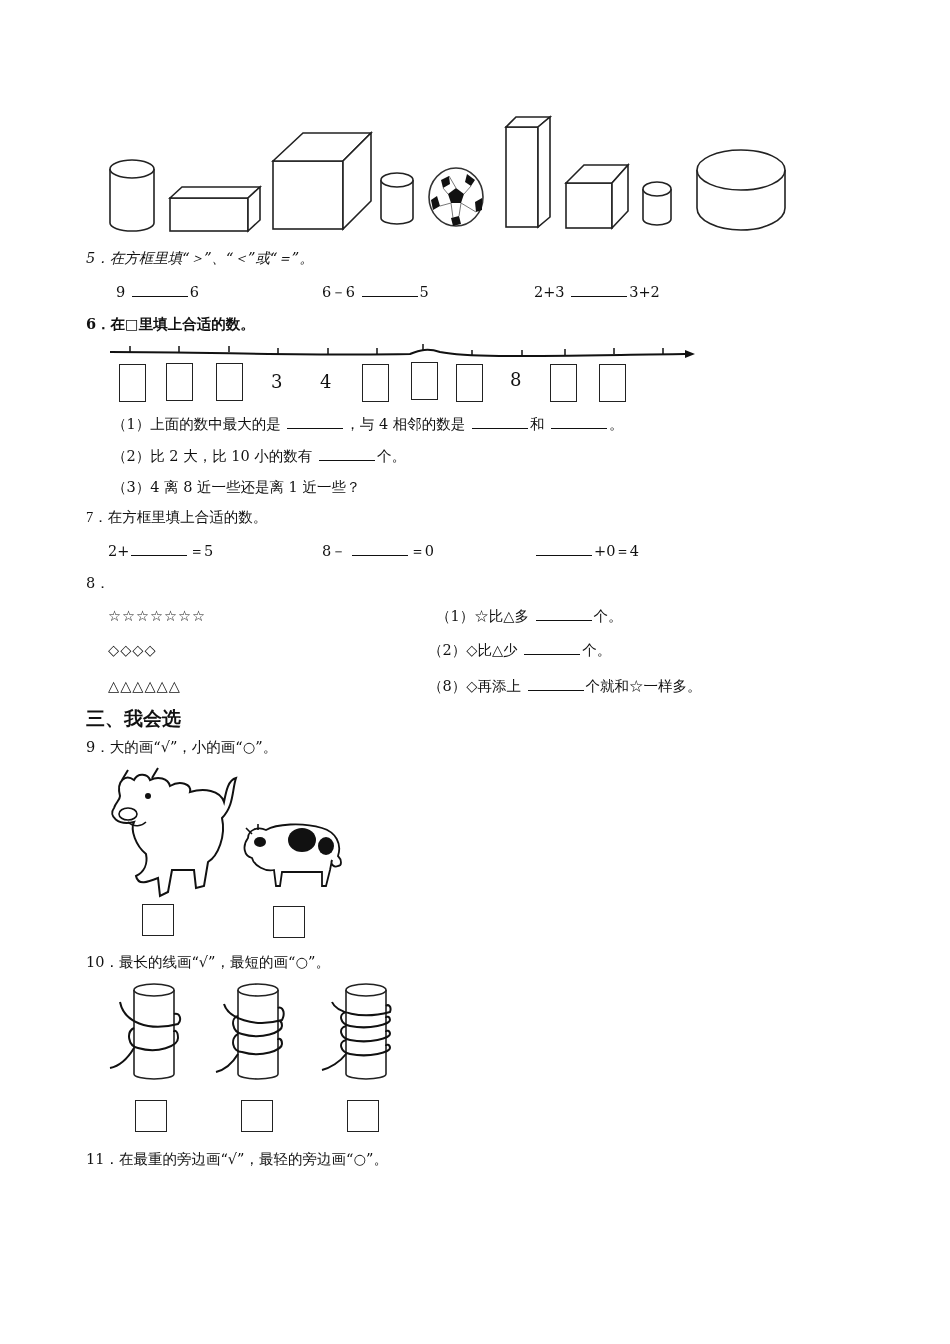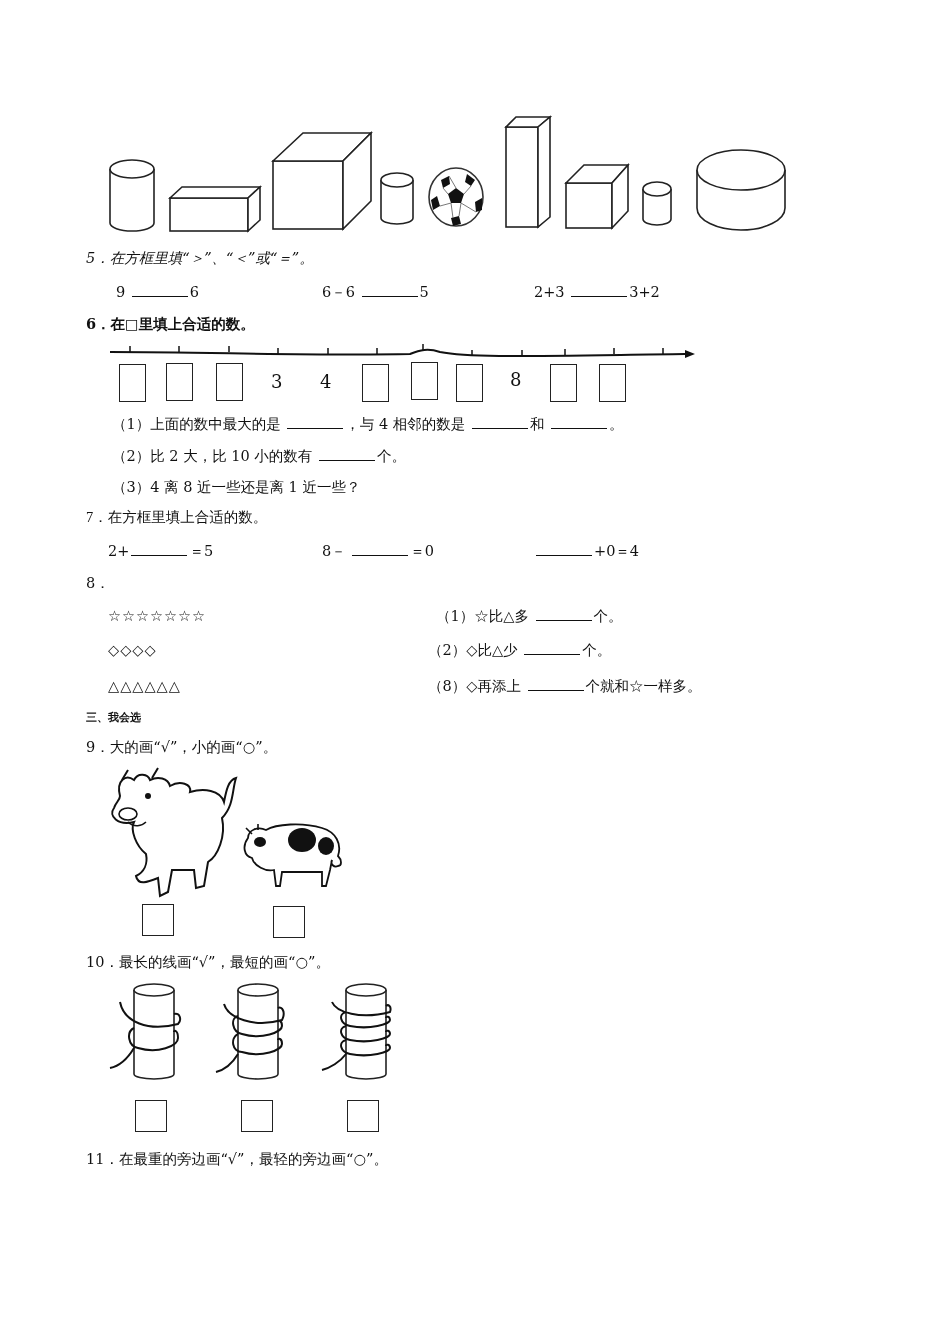--- a/index.html
+++ b/index.html
@@ -1,20 +1,20 @@
 <!DOCTYPE html>
 <html><head>
 <meta charset="utf-8">
 <style>
   html, body { margin: 0; padding: 0; background: #ffffff; }
   body { width: 950px; height: 1344px; position: relative; overflow: hidden;
          font-family: "DejaVu Serif", "Liberation Serif", serif; color: #111; font-size: 14.5px; }
   .line { position: absolute; white-space: nowrap; line-height: 20px; }
   .blank { display: inline-block; width: 56px; border-bottom: 1px solid #111; height: 14px; margin: 0 2px; vertical-align: baseline; }
-  .heading { font-weight: bold; font-family: "DejaVu Sans", "Liberation Sans", sans-serif; font-size: 11px; }
+  .heading { font-weight: bold; font-family: "DejaVu Sans", "Liberation Sans", sans-serif; font-size: 19px; }
   .answer-box { position: absolute; width: 30px; height: 30px; border: 1.5px solid #222; background: #fff; }
   svg { position: absolute; overflow: visible; }
   .stroke { fill: #fff; stroke: #222; stroke-width: 1.6; }
 </style>
 </head>
 <body>
 
 <div>
   <svg style="left:108px;top:155px;" width="50" height="80">
     <path class="stroke" d="M2,14 L2,68 A22,8 0 0 0 46,68 L46,14"></path>

